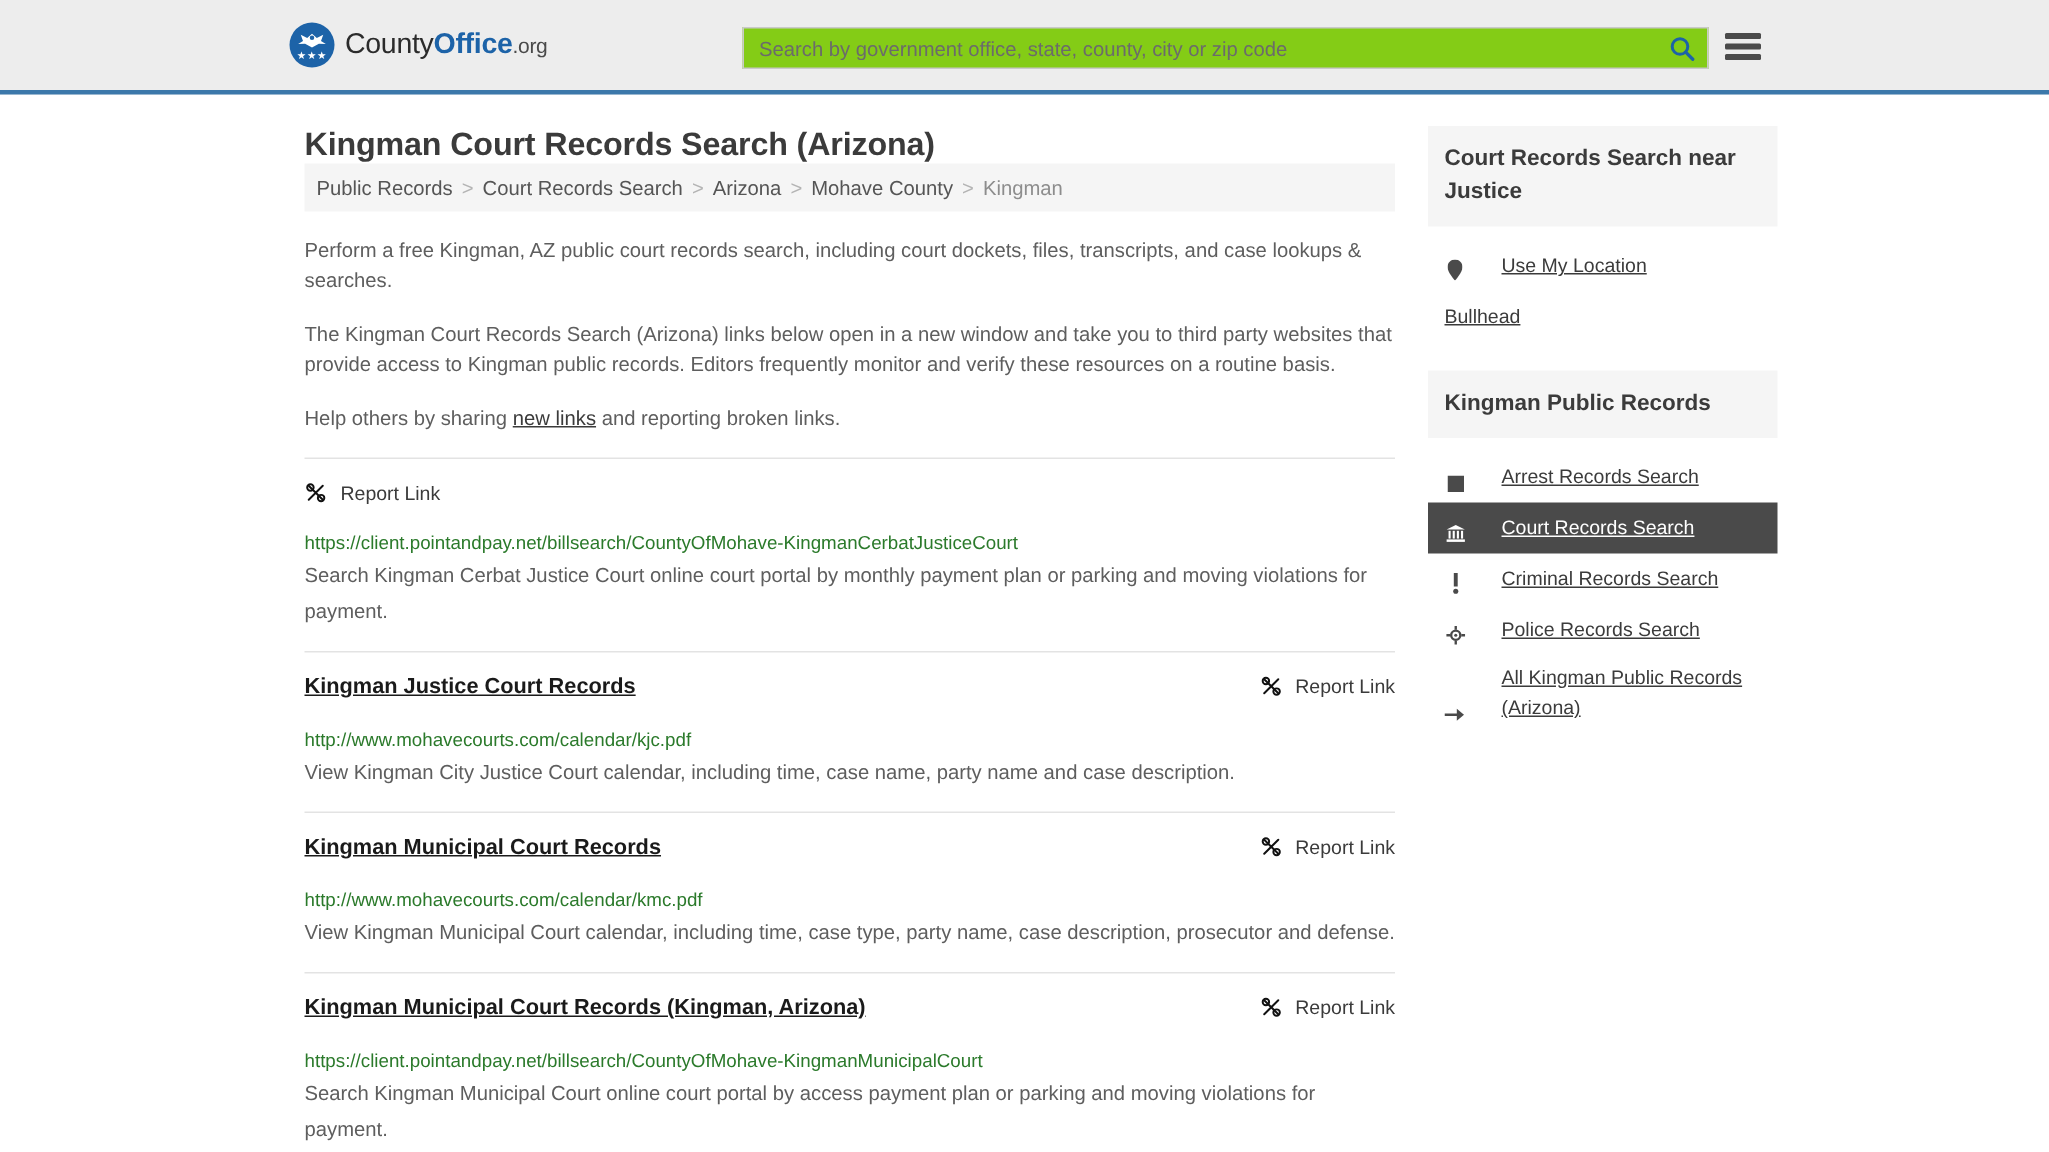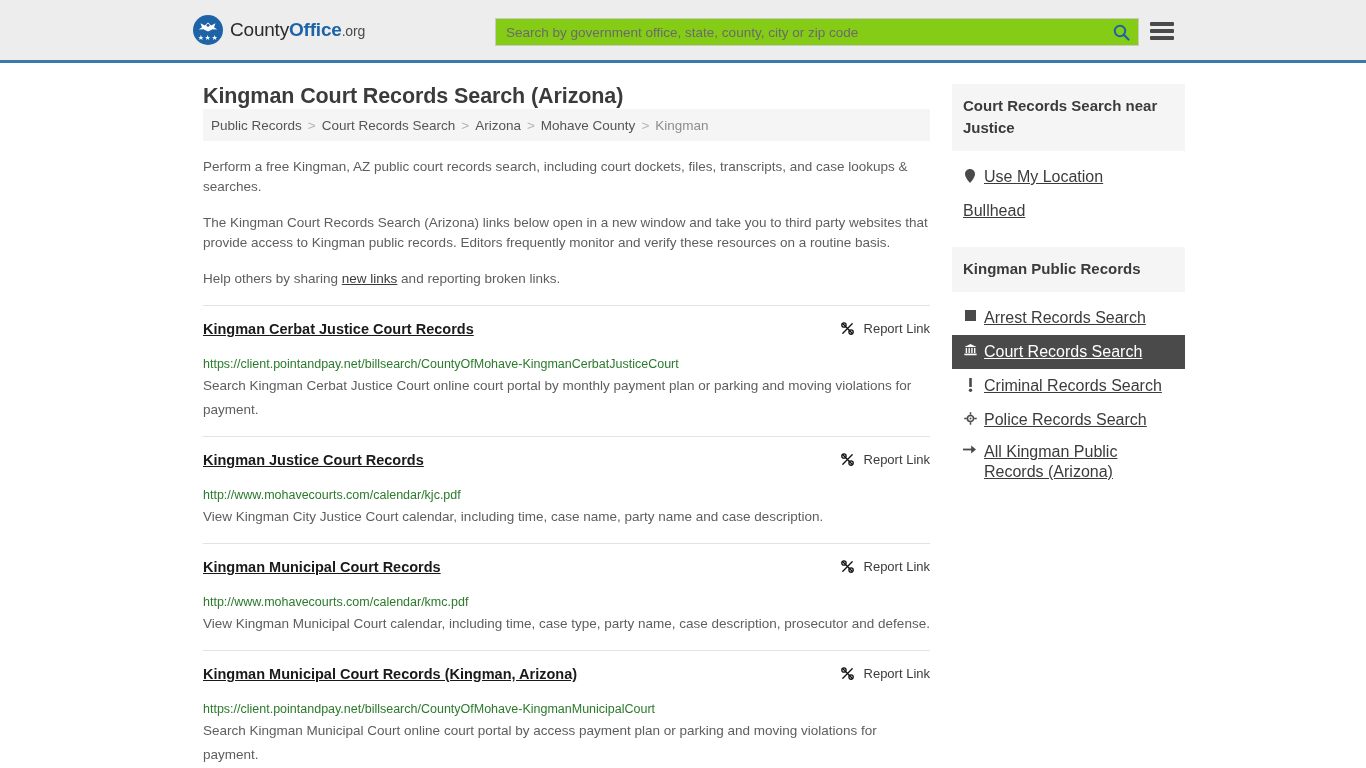--- a/index.html
+++ b/index.html
@@ -194,24 +194,24 @@
     background: #f5f5f5;
     padding: 11px 11px 12px 11px;
     font-size: 15px;
     font-weight: bold;
     color: #3b3b3b;
     line-height: 22px;
   }
   .side-list { padding-top: 9px; }
   .side-item {
     display: flex;
-    align-items: flex-start;
-    gap: 7px;
+    align-items: flex-end;
+    gap: 24px;
     padding: 7px 11px;
-    font-size: 16px;
+    font-size: 13px;
     line-height: 20px;
   }
   .side-item .ico {
     width: 14px;
     flex: none;
     display: flex;
     align-items: center;
     justify-content: center;
     color: #4a4a4a;
     margin-top: 2px;
@@ -281,21 +281,20 @@
     </div>
 
     <div class="intro">
       <p>Perform a free Kingman, AZ public court records search, including court dockets, files, transcripts, and case lookups &amp; searches.</p>
       <p>The Kingman Court Records Search (Arizona) links below open in a new window and take you to third party websites that provide access to Kingman public records. Editors frequently monitor and verify these resources on a routine basis.</p>
       <p><span>Help others by sharing </span><a>new links</a><span> and reporting broken links.</span></p>
     </div>
 
     <div class="result">
       <div class="result-head">
-        <a class="result-title">Kingman Cerbat Justice Court Records</a>
         <span class="report-link">
           <svg width="15" height="15" viewBox="0 0 16 16">
             <path d="M3 3 L13 13 M13 3 L3 13" stroke="#111" stroke-width="1.4" fill="none" stroke-linecap="round"></path>
             <circle cx="4.2" cy="4.2" r="2.3" fill="none" stroke="#111" stroke-width="1.4"></circle>
             <circle cx="11.8" cy="11.8" r="2.3" fill="none" stroke="#111" stroke-width="1.4"></circle>
           </svg>
           <span>Report Link</span>
         </span>
       </div>
       <a class="result-url">https://client.pointandpay.net/billsearch/CountyOfMohave-KingmanCerbatJusticeCourt</a>

